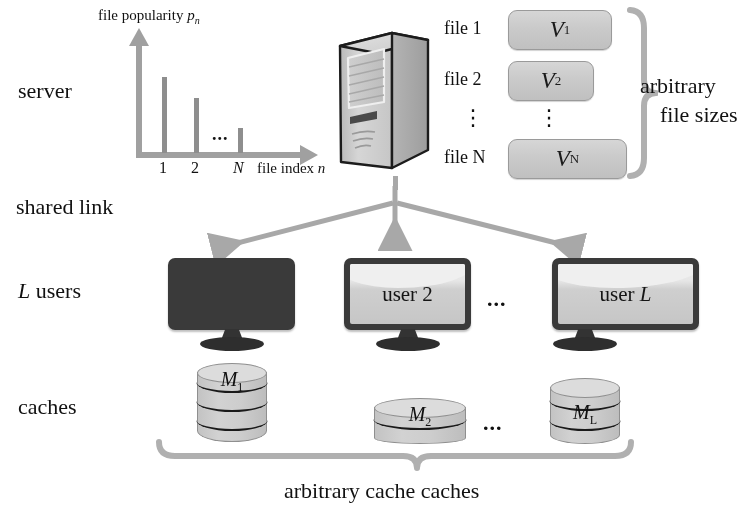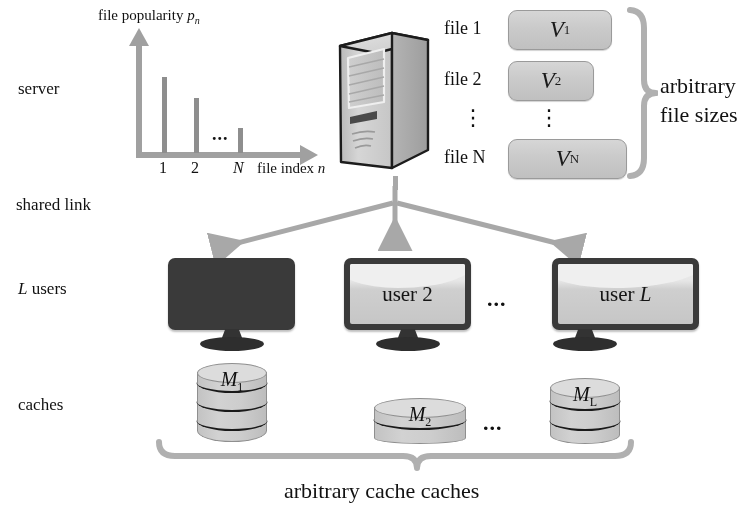--- a/index.html
+++ b/index.html
@@ -22,21 +22,21 @@
   .txt {
     position: absolute;
     white-space: nowrap;
     font-family: "Liberation Serif", "DejaVu Serif", serif;
     color: #111111;
     line-height: 1;
   }
   .it { font-style: italic; }
 
   
-  .side-label { font-size: 17px; }
+  .side-label { font-size: 22px; }
 
   
   .axis { background: #a0a0a0; position: absolute; }
   .bar  { background: #8e8e8e; position: absolute; }
   .tick-lbl { font-size: 16px; }
   .axis-title { font-size: 15px; }
 
   
   .tower-wrap { position: absolute; }
 
@@ -270,21 +270,21 @@
     <span>file N</span>
   </div>
   <div class="file-box" style="left:508px; top:139px; width:117px; height:38px;">
     <span class="it">V</span>
       <sub style="font-size:13px;">N</sub>
   </div>
 
   <svg class="abs" style="left:626px; top:6px;" width="32" height="175">
     <path d="M4,4 Q18,5 18,22 L18,74 Q18,87 30,87 Q18,87 18,100 L18,152 Q18,169 4,170" fill="none" stroke="#b0b0b0" stroke-width="6" stroke-linecap="round" stroke-linejoin="round"></path>
   </svg>
-  <div class="txt caption" style="left:660px; top:75px;">arbitrary</div>
+  <div class="txt caption" style="left:640px; top:75px;">arbitrary</div>
   <div class="txt caption" style="left:660px; top:104px;">file sizes</div>
 
   <svg class="abs" style="left:180px; top:186px;" width="420" height="72">
     <defs>
       <marker id="arwL" markerWidth="7" markerHeight="7" refX="5.6" refY="3.5" orient="auto" markerUnits="strokeWidth">
         <path d="M7,0 L0,3.5 L7,7 z" fill="#a8a8a8"></path>
       </marker>
     </defs>
 
     <path d="M215,0 L215,18" stroke="#a8a8a8" stroke-width="5" fill="none"></path>
@@ -348,21 +348,21 @@
     </div>
   </div>
 
   <div class="ellipsis-h" style="left:483px; top:410px;">...</div>
 
   <div class="cyl" style="left:550px; top:378px; width:70px; height:72px;">
     <div class="cyl-body" style="top:9px; height:56px;"></div>
     <div class="cyl-top" style="top:0px; height:18px;"></div>
     <div class="cyl-line" style="top:22px;"></div>
     <div class="cyl-line" style="top:42px;"></div>
-    <div class="cyl-text" style="top:5px;">
+    <div class="cyl-text" style="top:23px;">
       <span class="it">M</span><sub style="font-size:12px;">L</sub>
     </div>
   </div>
 
   <svg class="abs" style="left:155px; top:438px;" width="480" height="34">
     <path d="M4,4 Q4,18 20,18 L248,18 Q262,18 262,30 Q262,18 276,18 L460,18 Q476,18 476,4" fill="none" stroke="#b0b0b0" stroke-width="6" stroke-linecap="round" stroke-linejoin="round"></path>
   </svg>
   <div class="txt caption" style="left:284px; top:480px;">arbitrary cache caches</div>
 
 </div>

